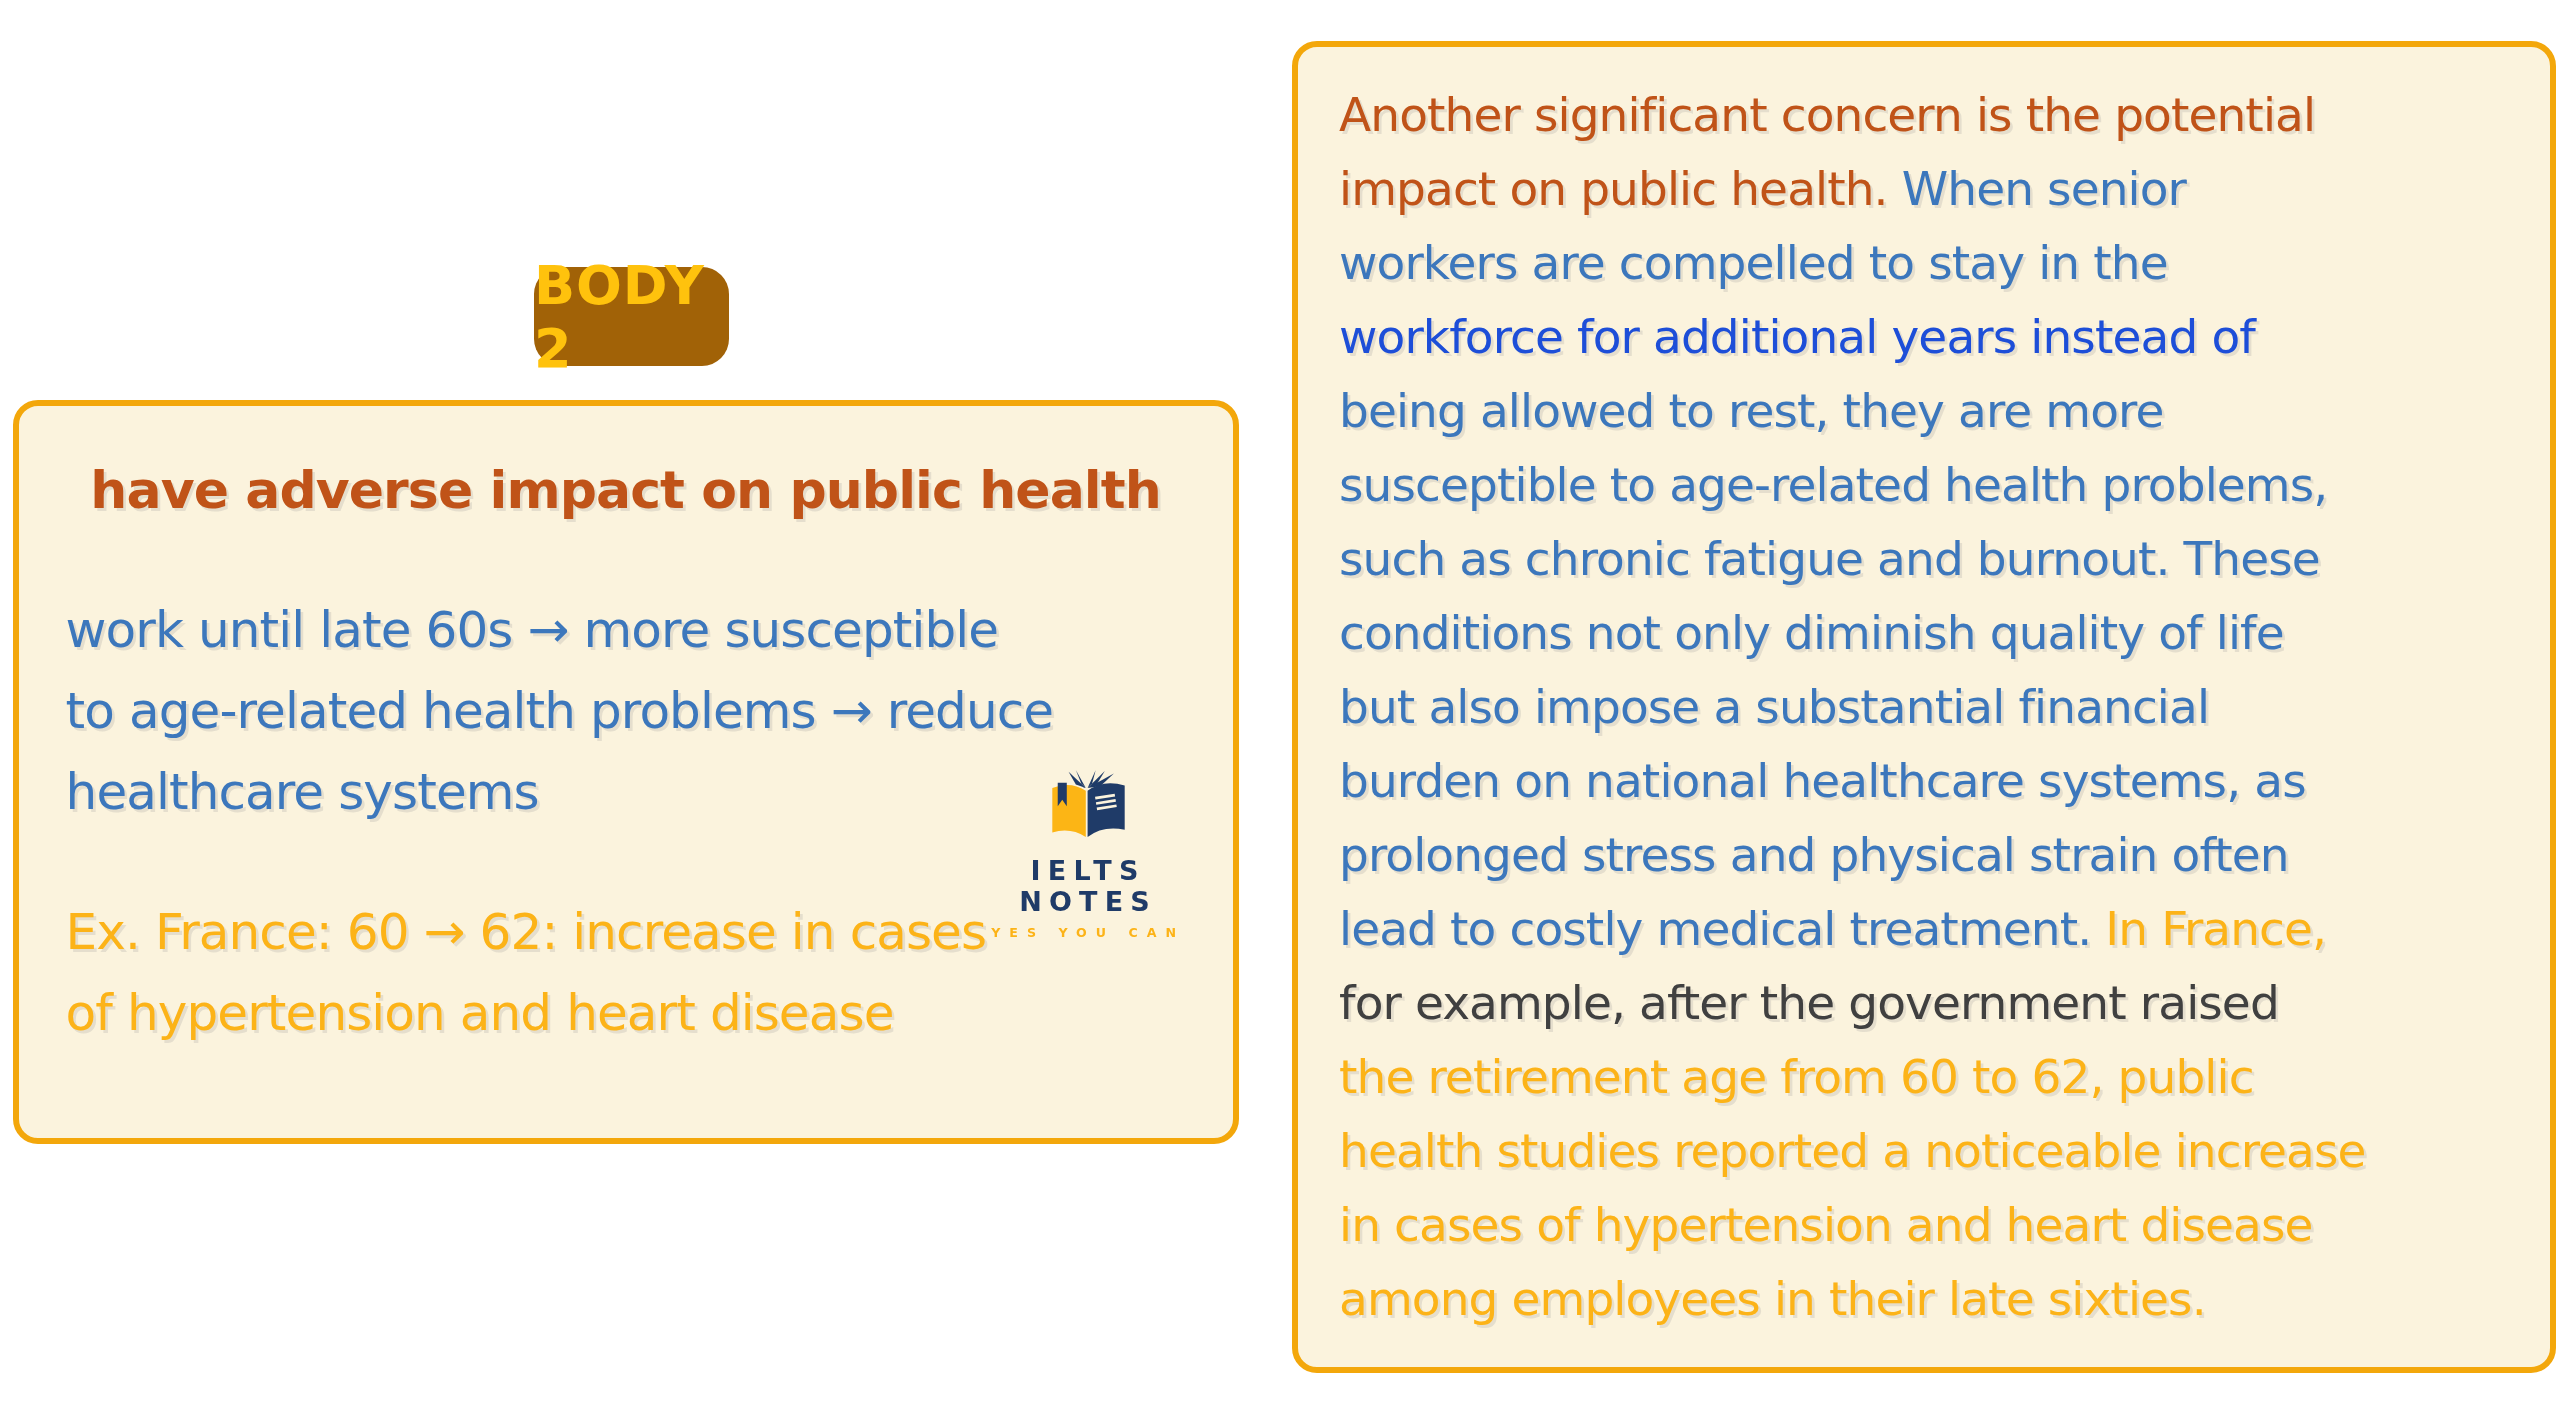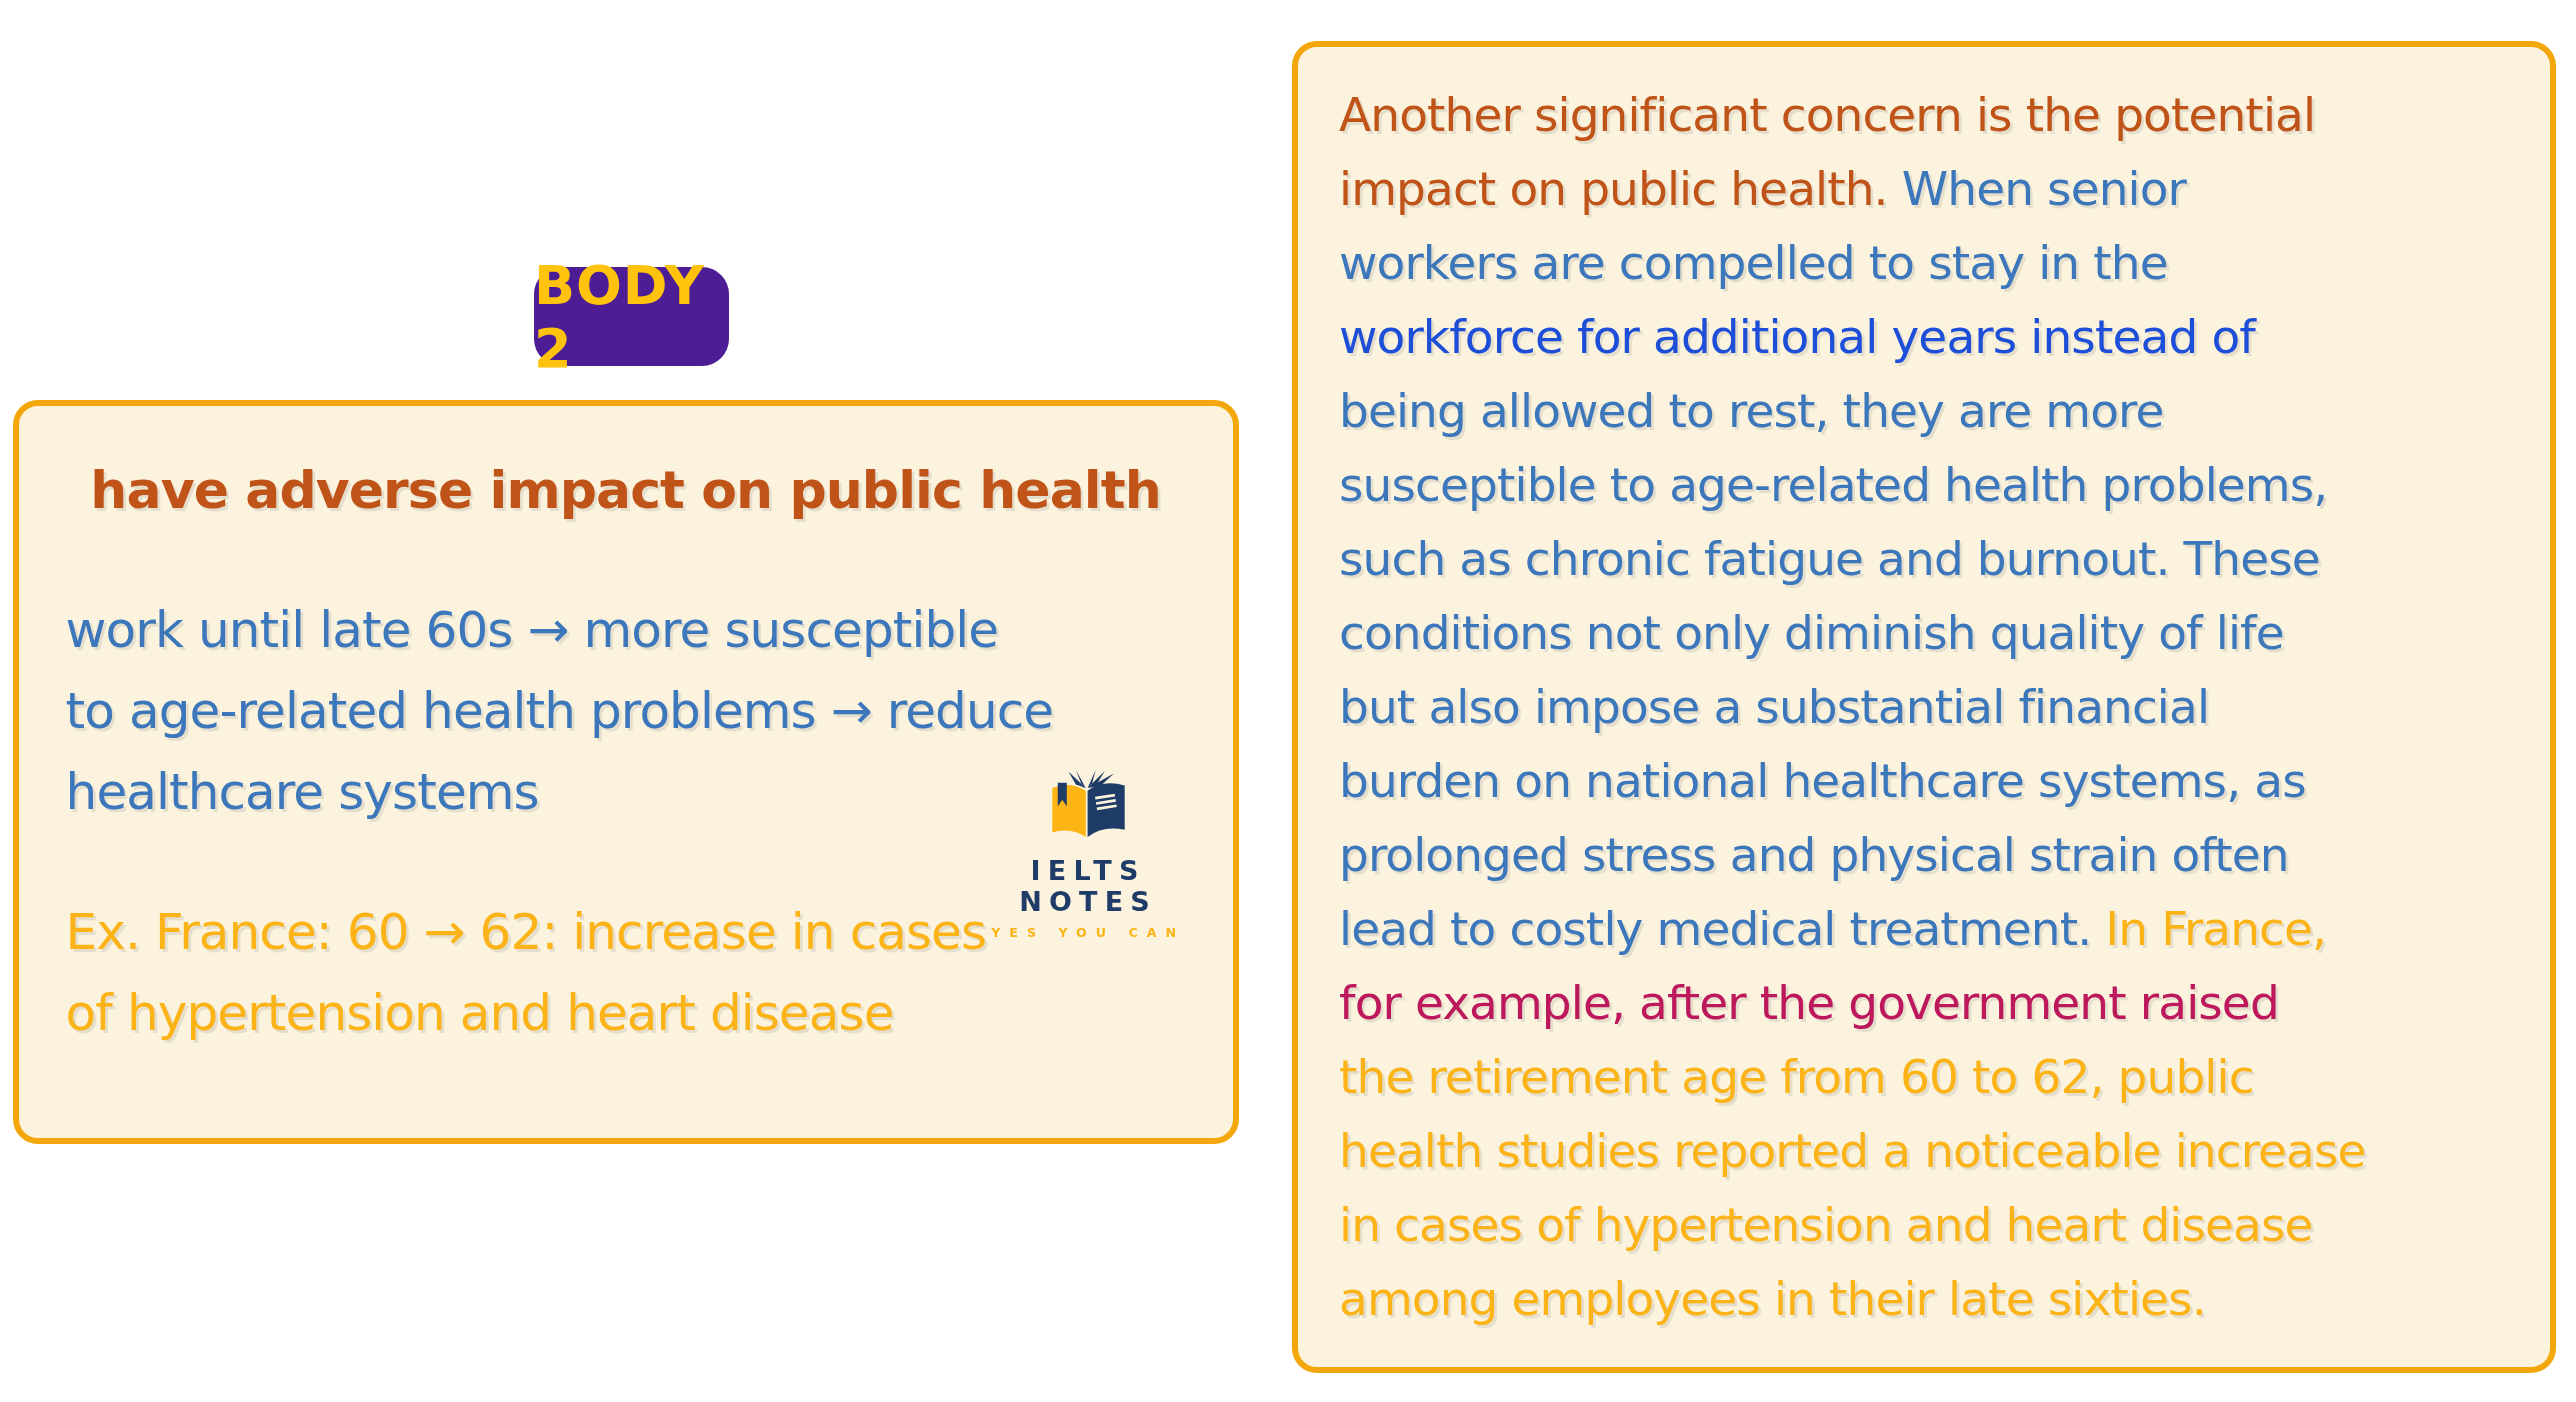--- a/index.html
+++ b/index.html
@@ -2,21 +2,21 @@
 <html style="font-size:14.4px"><head>
 <meta charset="utf-8">
 <style>
   * { margin:0; padding:0; box-sizing:border-box; }
   body { background:#ffffff; font-family:"DejaVu Sans", sans-serif; }
   .page {
     position:relative; width:2576px; height:1402px; background:#ffffff; overflow:hidden;
   }
   .badge {
     position:absolute; left:534px; top:267px; width:195px; height:99px;
-    background:#4c1d95; border-radius:27px;
+    background:#a16207; border-radius:27px;
     display:flex; align-items:center; justify-content:center;
   }
   .badge span {
     font-size:54px; font-weight:bold; letter-spacing:0.9px; color:#FFC20D;
   }
   .card {
     position:absolute; background:#FBF3DD; border:6.3px solid #F3A70B; border-radius:25px;
   }
   .left-card { left:12.6px; top:400px; width:1226px; height:744px; padding:52px 47px 0 47px; }
   .lc-head {
@@ -101,21 +101,21 @@
     <div class="pline"><span style="color: rgb(60, 119, 188);">workers are compelled to stay in the</span></div>
     <div class="pline"><span style="color: #1d4ed8;">workforce for additional years instead of</span></div>
     <div class="pline"><span style="color: rgb(60, 119, 188);">being allowed to rest, they are more</span></div>
     <div class="pline"><span style="color: rgb(60, 119, 188);">susceptible to age-related health problems,</span></div>
     <div class="pline"><span style="color: rgb(60, 119, 188);">such as chronic fatigue and burnout. These</span></div>
     <div class="pline"><span style="color: rgb(60, 119, 188);">conditions not only diminish quality of life</span></div>
     <div class="pline"><span style="color: rgb(60, 119, 188);">but also impose a substantial financial</span></div>
     <div class="pline"><span style="color: rgb(60, 119, 188);">burden on national healthcare systems, as</span></div>
     <div class="pline"><span style="color: rgb(60, 119, 188);">prolonged stress and physical strain often</span></div>
     <div class="pline"><span style="color: rgb(60, 119, 188);">lead to costly medical treatment.</span><span style="color: rgb(252, 179, 24);"> In France,</span></div>
-    <div class="pline"><span style="color: #be185d;">for example, after the government raised</span></div>
+    <div class="pline"><span style="color: #404040;">for example, after the government raised</span></div>
     <div class="pline"><span style="color: rgb(252, 179, 24);">the retirement age from 60 to 62, public</span></div>
     <div class="pline"><span style="color: rgb(252, 179, 24);">health studies reported a noticeable increase</span></div>
     <div class="pline"><span style="color: rgb(252, 179, 24);">in cases of hypertension and heart disease</span></div>
     <div class="pline"><span style="color: rgb(252, 179, 24);">among employees in their late sixties.</span></div>
   </div>
 
 </div>
 
 
 </body></html>

